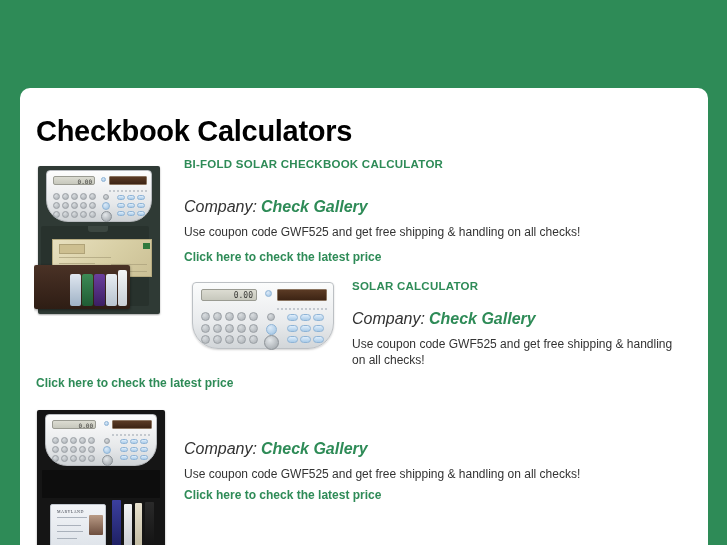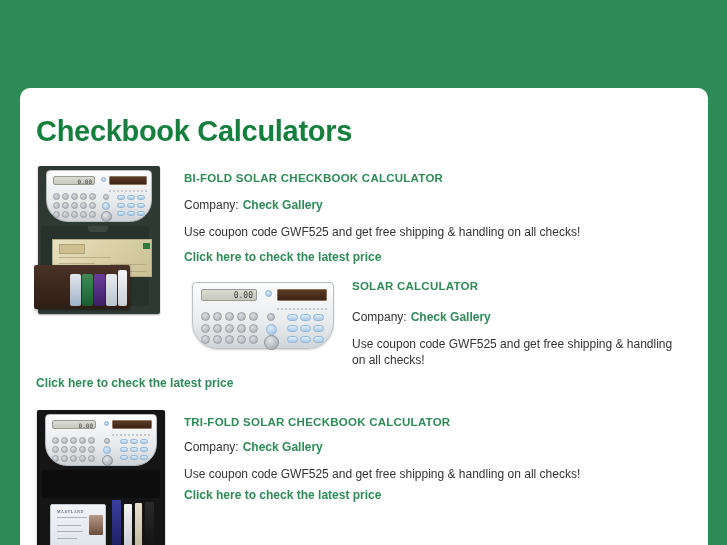--- a/index.html
+++ b/index.html
@@ -56,39 +56,40 @@
     overflow: hidden;
     box-sizing: border-box;
   }
 
   .page-heading {
     position: absolute;
     left: 16px;
     top: 27px;
     font-size: 29px;
     font-weight: bold;
-    color: #15803d;
+    color: #000000;
     letter-spacing: -0.3px;
     white-space: nowrap;
   }
 
   
   .prod-title {
     position: absolute;
     font-size: 11.5px;
     font-weight: bold;
     color: #2e8b57;
     letter-spacing: 0.25px;
     white-space: nowrap;
   }
   .prod-company {
     position: absolute;
-    font-size: 12px;
+    font-size: 16px;
     color: #333333;
     white-space: nowrap;
+    font-style: italic;
   }
   .prod-company .company-link {
     font-weight: bold;
     color: #2e8b57;
     margin-left: 4px;
   }
   .prod-coupon {
     position: absolute;
     font-size: 12px;
     color: #333333;
@@ -331,21 +332,21 @@
 
       <div class="wallet-brown" style="left:0px; top:101px; width:96px; height:44px;">
         <div class="card" style="left:36px; top:9px; width:11px; height:32px; background:linear-gradient(#dfe6ef,#9fb2c6);"></div>
         <div class="card" style="left:48px; top:9px; width:11px; height:32px; background:linear-gradient(#3d8a55,#1f5c34);"></div>
         <div class="card" style="left:60px; top:9px; width:11px; height:32px; background:linear-gradient(#6b3f9e,#3b1f63);"></div>
         <div class="card" style="left:72px; top:9px; width:11px; height:32px; background:linear-gradient(#e8edf2,#b7c3cf);"></div>
         <div class="card" style="left:84px; top:5px; width:9px; height:36px; background:linear-gradient(#f3f5f7,#c9cfd5);"></div>
       </div>
     </div>
 
-    <div class="prod-title" style="left:164px; top:84px;">BI-FOLD SOLAR CHECKBOOK CALCULATOR</div>
+    <div class="prod-title" style="left:164px; top:70px;">BI-FOLD SOLAR CHECKBOOK CALCULATOR</div>
     <div class="prod-company" style="left:164px; top:110px;">
       <span>Company:</span><span class="company-link">Check Gallery</span>
     </div>
     <div class="prod-coupon" style="left:164px; top:136px; width:420px;">Use coupon code GWF525 and get free shipping &amp; handling on all checks!</div>
     <div class="prod-link" style="left:164px; top:162px;">Click here to check the latest price</div>
 
     <div class="prod-img" style="left:170px; top:190px; width:150px; height:80px;">
       <div class="calc2-body">
         <div class="calc-lcd" style="left:8px; top:6px; width:56px; height:12px; font-size:8px; line-height:12px; padding-right:3px;">0.00</div>
         <div class="key key-blue" style="left:72px; top:7px; width:7px; height:7px;"></div>
@@ -445,21 +446,20 @@
         <div class="id-line" style="left:6px; top:26px; width:26px;"></div>
         <div class="id-line" style="left:6px; top:33px; width:20px;"></div>
       </div>
 
       <div class="pen" style="left:78px; top:92px; width:9px; height:50px; background:linear-gradient(#3b3f9e,#1b1d5e);"></div>
       <div class="pen" style="left:90px; top:96px; width:8px; height:46px; background:linear-gradient(#f2f3f5,#c9ccd2);"></div>
       <div class="pen" style="left:101px; top:95px; width:7px; height:47px; background:linear-gradient(#e8e2cf,#bfb89f);"></div>
       <div class="pen" style="left:111px; top:94px; width:9px; height:48px; background:linear-gradient(#2a2a2a,#121212);"></div>
     </div>
 
-    <div class="prod-title" style="left:164px; top:328px;">TRI-FOLD SOLAR CHECKBOOK CALCULATOR</div>
     <div class="prod-company" style="left:164px; top:352px;">
       <span>Company:</span><span class="company-link">Check Gallery</span>
     </div>
     <div class="prod-coupon" style="left:164px; top:378px; width:420px;">Use coupon code GWF525 and get free shipping &amp; handling on all checks!</div>
     <div class="prod-link" style="left:164px; top:400px;">Click here to check the latest price</div>
 
   </div>
 </div>
 
 </body></html>

